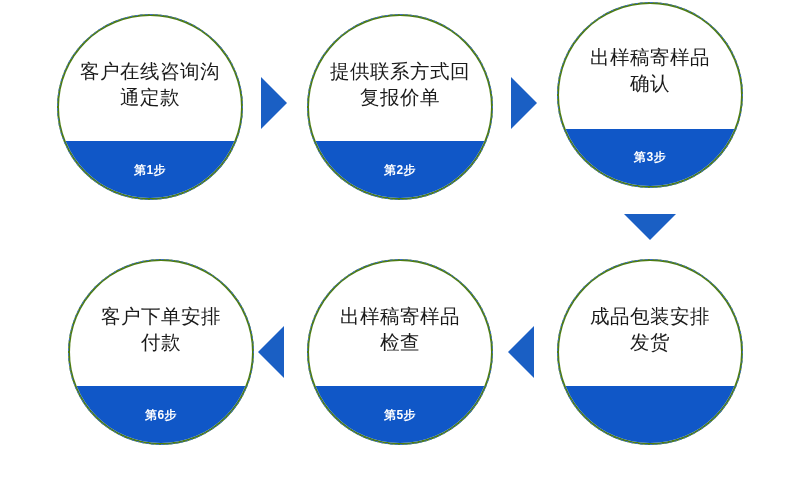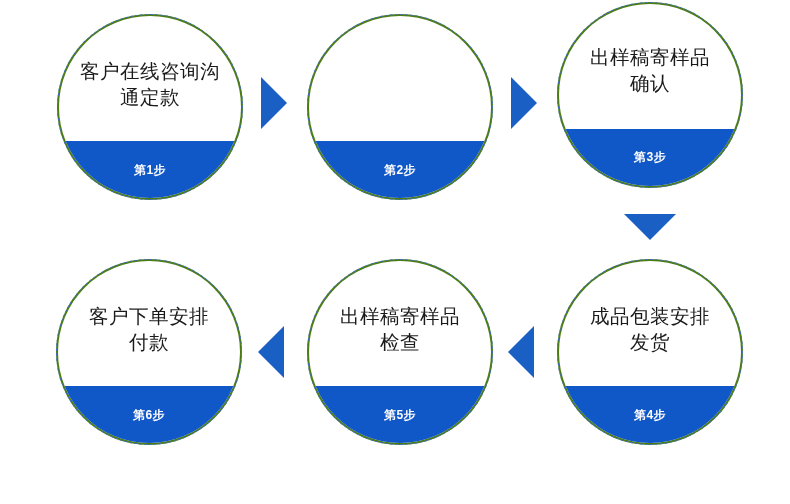--- a/index.html
+++ b/index.html
@@ -109,20 +109,22 @@
     <svg width="26" height="52" viewBox="0 0 26 52">
       <polygon points="0,0 26,26 0,52" fill="#1a5fc4"></polygon>
     </svg>
   </div>
 
   <div class="node" style="left:307px; top:14px;">
     <div class="node-clip">
       <div class="node-seg"></div>
     </div>
     <div class="node-ring"></div>
+    <div class="node-title">提供联系方式回
+复报价单</div>
     <div class="node-step">第2步</div>
   </div>
 
   <div class="arrow" style="left:511px; top:77px;">
     <svg width="26" height="52" viewBox="0 0 26 52">
       <polygon points="0,0 26,26 0,52" fill="#1a5fc4"></polygon>
     </svg>
   </div>
 
   <div class="node" style="left:557px; top:2px;font-family:Liberation Mono, monospace;">
@@ -141,21 +143,20 @@
     </svg>
   </div>
 
   <div class="node" style="left:557px; top:259px;">
     <div class="node-clip">
       <div class="node-seg"></div>
     </div>
     <div class="node-ring"></div>
     <div class="node-title">成品包装安排
 发货</div>
-    <div class="node-step">第4步</div>
   </div>
 
   <div class="arrow" style="left:508px; top:326px;">
     <svg width="26" height="52" viewBox="0 0 26 52">
       <polygon points="26,0 26,52 0,26" fill="#1a5fc4"></polygon>
     </svg>
   </div>
 
   <div class="node" style="left:307px; top:259px;">
     <div class="node-clip">
@@ -166,21 +167,21 @@
 检查</div>
     <div class="node-step">第5步</div>
   </div>
 
   <div class="arrow" style="left:258px; top:326px;">
     <svg width="26" height="52" viewBox="0 0 26 52">
       <polygon points="26,0 26,52 0,26" fill="#1a5fc4"></polygon>
     </svg>
   </div>
 
-  <div class="node" style="left:56px; top:259px;">
+  <div class="node" style="left:68px; top:259px;">
     <div class="node-clip">
       <div class="node-seg"></div>
     </div>
     <div class="node-ring"></div>
     <div class="node-title">客户下单安排
 付款</div>
     <div class="node-step">第6步</div>
   </div>
 
 </div>

